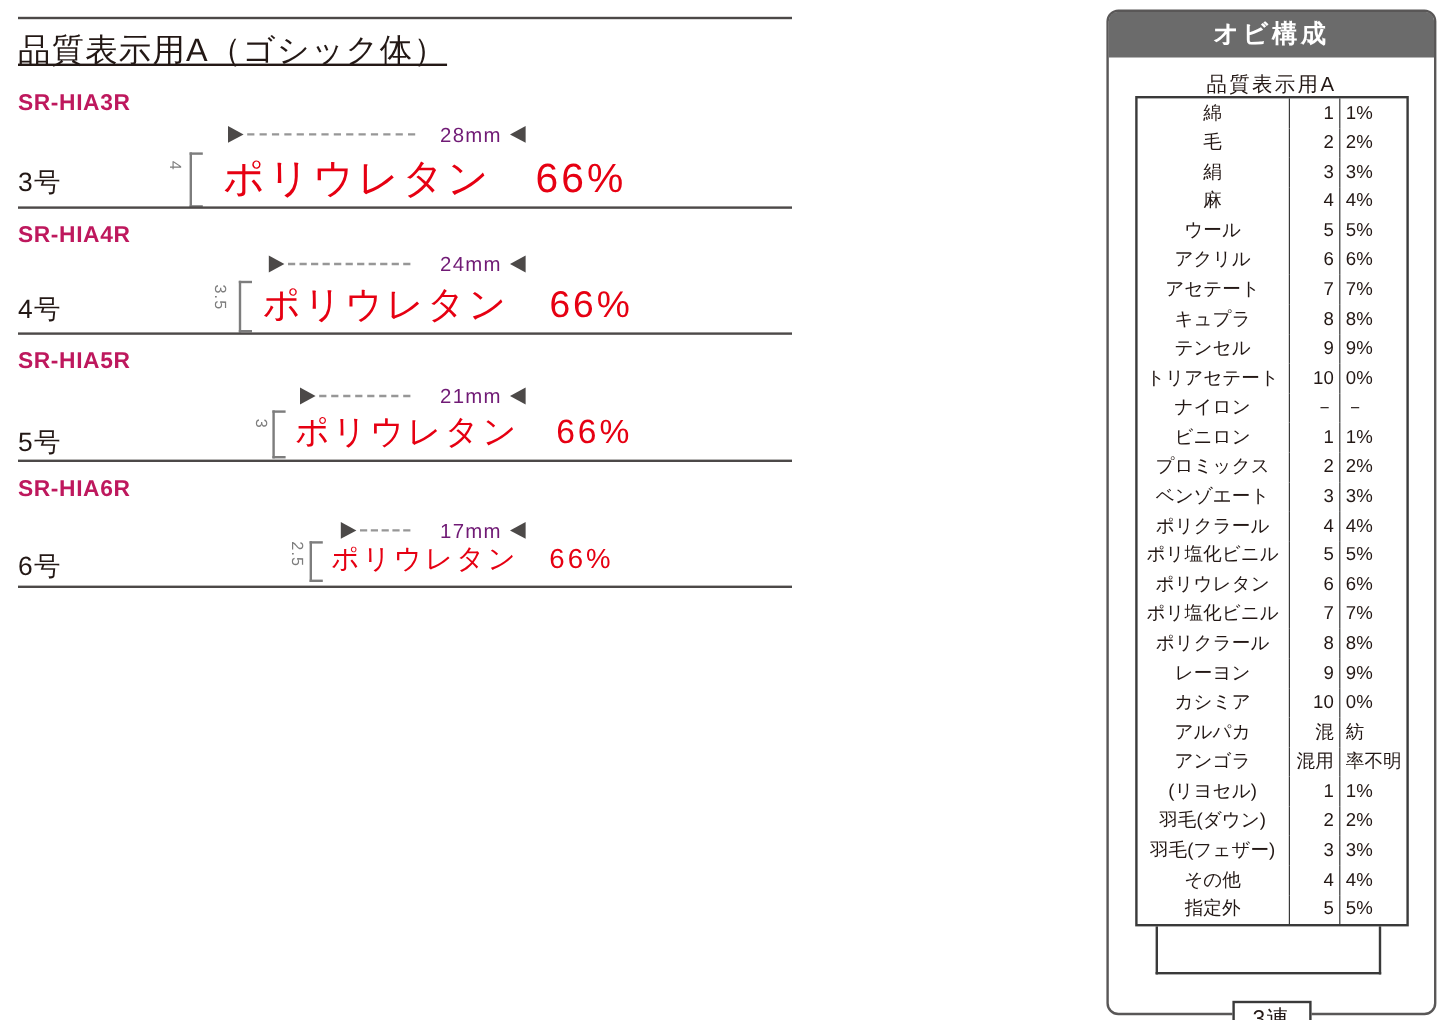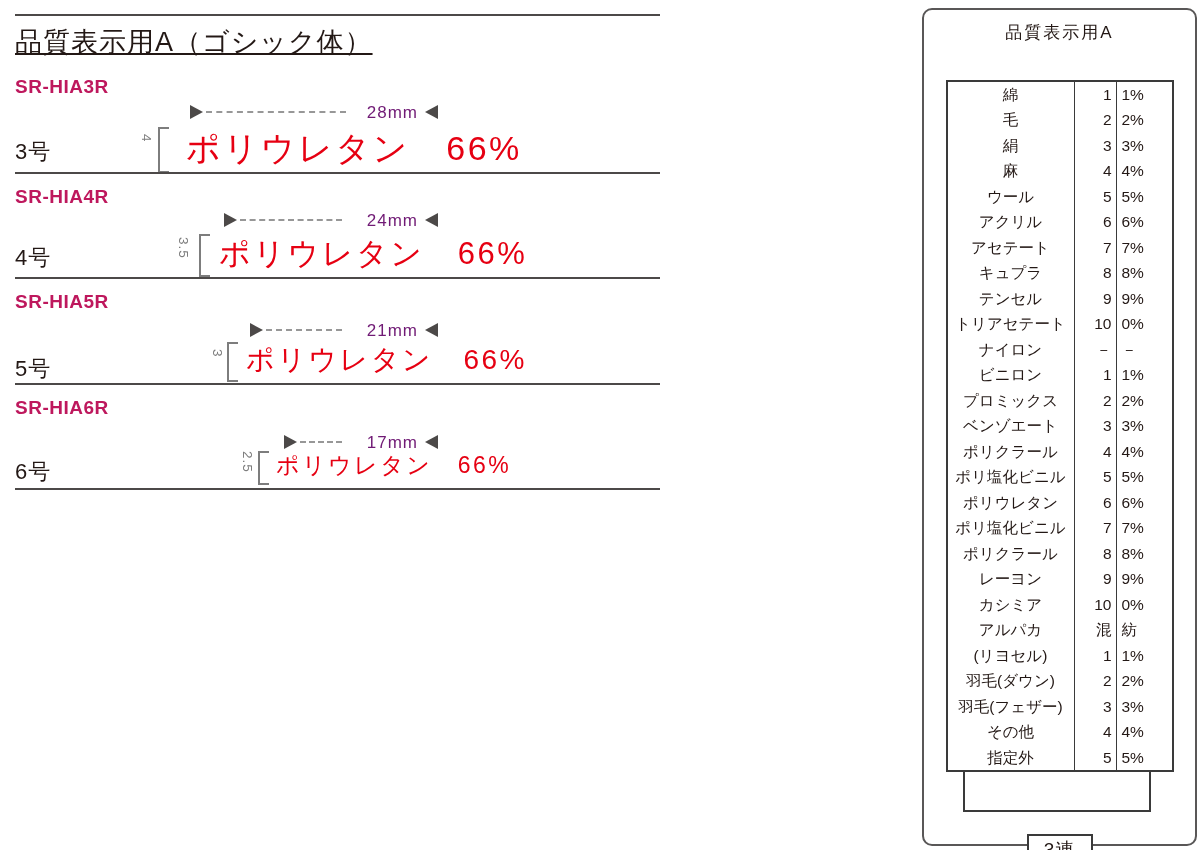--- a/index.html
+++ b/index.html
@@ -109,20 +109,21 @@
   </div>
   <div class="size-label" style="top:457px">6号</div>
   <span class="hrot" style="left:240px;top:451px">2.5</span>
   <div class="brk" style="left:258px;top:451px;height:30px"></div>
   <div class="sample" style="left:276px;top:450px;font-size:23px">ポリウレタン　66%</div>
 
   <div class="rule" style="top:488px"></div>
 </div>
 
 <div class="panel">
+  <div class="panel-header">オビ構成</div>
   <div class="panel-sub">品質表示用A</div>
   <div class="obi-table" id="obi-table">
       <div class="obi-row">
         <div class="obi-c1">綿</div>
         <div class="obi-c2">1</div>
         <div class="obi-c3">1%</div>
       </div>
       <div class="obi-row">
         <div class="obi-c1">毛</div>
         <div class="obi-c2">2</div>
@@ -220,20 +221,25 @@
       </div>
       <div class="obi-row">
         <div class="obi-c1">カシミア</div>
         <div class="obi-c2">10</div>
         <div class="obi-c3">0%</div>
       </div>
       <div class="obi-row">
         <div class="obi-c1">アルパカ</div>
         <div class="obi-c2">混</div>
         <div class="obi-c3">紡</div>
+      </div>
+      <div class="obi-row">
+        <div class="obi-c1">アンゴラ</div>
+        <div class="obi-c2">混用</div>
+        <div class="obi-c3">率不明</div>
       </div>
       <div class="obi-row">
         <div class="obi-c1">(リヨセル)</div>
         <div class="obi-c2">1</div>
         <div class="obi-c3">1%</div>
       </div>
       <div class="obi-row">
         <div class="obi-c1">羽毛(ダウン)</div>
         <div class="obi-c2">2</div>
         <div class="obi-c3">2%</div>

